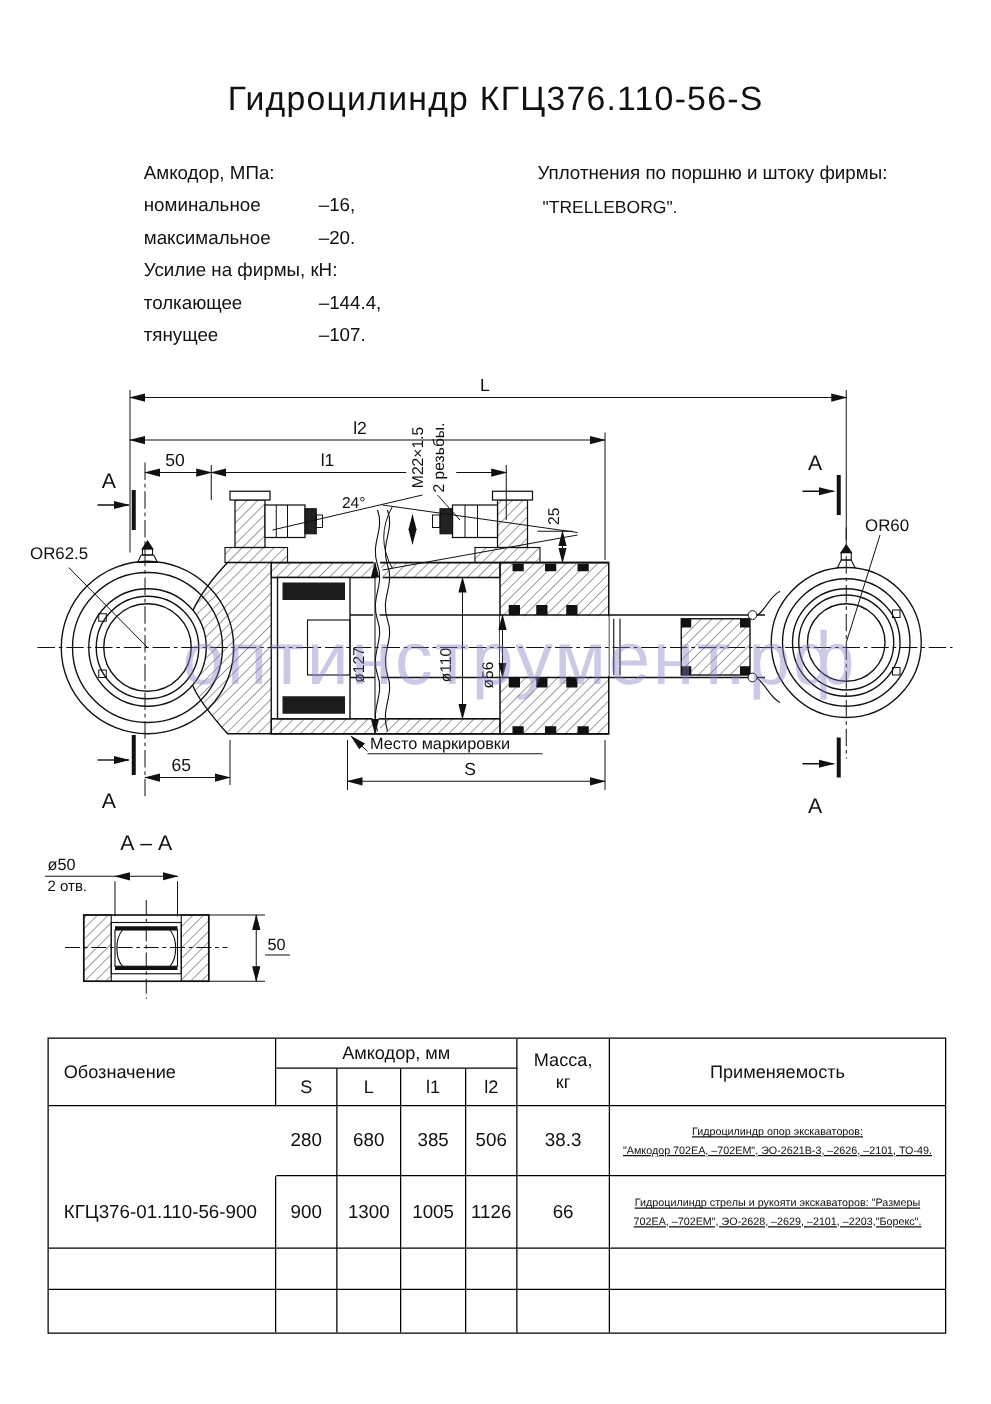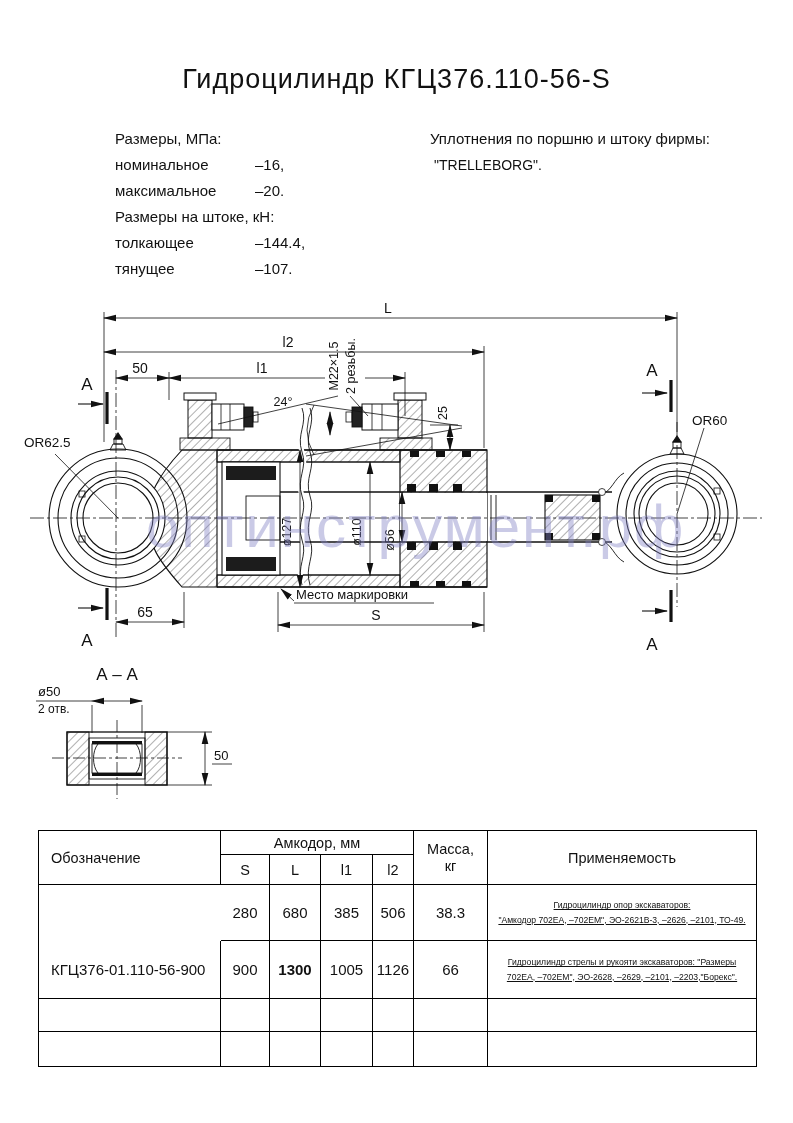--- a/index.html
+++ b/index.html
@@ -42,30 +42,30 @@
   #spec-table .hdr{font-size:14.5px;}
   #spec-table .mass2{flex-direction:column;line-height:17px;}
   #spec-table .app{font-size:8.6px;line-height:1.65;padding:0 8px;white-space:pre-line;text-decoration:underline;}
 </style>
 </head>
 <body>
 
 <div class="abs" id="title">Гидроцилиндр КГЦ376.110-56-S</div>
 
 <div class="abs" id="specs">
-  <div>Размеры, МПа:</div>
+  <div>Амкодор, МПа:</div>
   <div class="spec-row">
       <span class="lab">номинальное</span>
       <span>–16,</span>
     </div>
   <div class="spec-row">
       <span class="lab">максимальное</span>
       <span>–20.</span>
     </div>
-  <div>Размеры на штоке, кН:</div>
+  <div>Усилие на фирмы, кН:</div>
   <div class="spec-row">
       <span class="lab">толкающее</span>
       <span>–144.4,</span>
     </div>
   <div class="spec-row">
       <span class="lab">тянущее</span>
       <span>–107.</span>
     </div>
 </div>
 
@@ -331,21 +331,21 @@
   <div class="c" style="grid-row:3;grid-column:2;">280</div>
   <div class="c" style="grid-row:3;grid-column:3;">680</div>
   <div class="c" style="grid-row:3;grid-column:4;">385</div>
   <div class="c" style="grid-row:3;grid-column:5;">506</div>
   <div class="c" style="grid-row:3;grid-column:6;">38.3</div>
   <div class="c app lastcol" style="grid-row:3;grid-column:7;">Гидроцилиндр опор экскаваторов:
 "Амкодор 702ЕА, –702ЕМ", ЭО-2621В-3, –2626, –2101, ТО-49.</div>
 
   <div class="c des" style="grid-row:4;grid-column:1;">КГЦ376-01.110-56-900</div>
   <div class="c" style="grid-row:4;grid-column:2;">900</div>
-  <div class="c" style="grid-row:4;grid-column:3;font-weight:bold;">1300</div>
+  <div class="c" style="grid-row:4;grid-column:3;">1300</div>
   <div class="c" style="grid-row:4;grid-column:4;">1005</div>
   <div class="c" style="grid-row:4;grid-column:5;">1126</div>
   <div class="c" style="grid-row:4;grid-column:6;">66</div>
   <div class="c app lastcol" style="grid-row:4;grid-column:7;">Гидроцилиндр стрелы и рукояти экскаваторов:  "Размеры 702ЕА, –702ЕМ", ЭО-2628, –2629, –2101, –2203,"Борекс".</div>
 
   <div class="c des" style="grid-row:5;grid-column:1;"></div>
   <div class="c" style="grid-row:5;grid-column:2;"></div>
   <div class="c" style="grid-row:5;grid-column:3;"></div>
   <div class="c" style="grid-row:5;grid-column:4;"></div>
   <div class="c" style="grid-row:5;grid-column:5;"></div>

